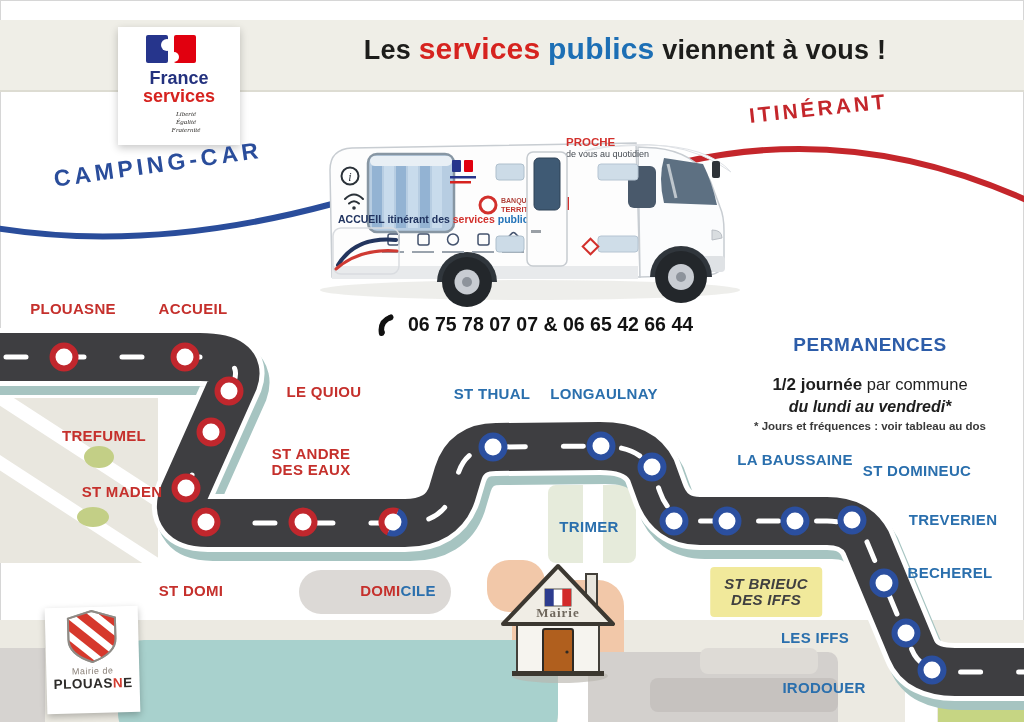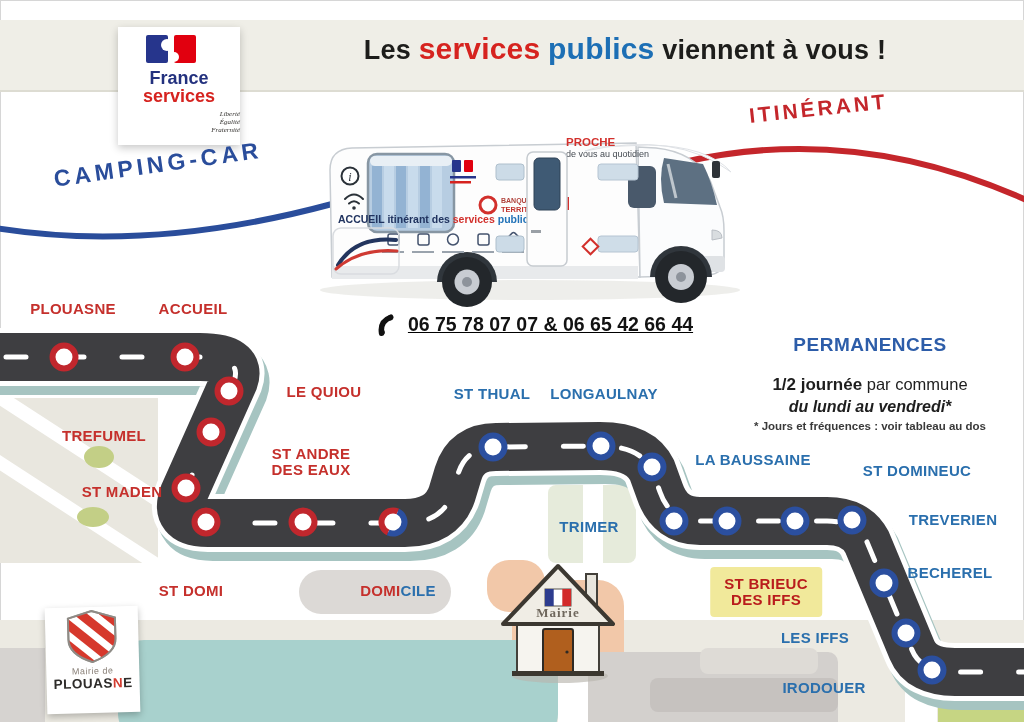--- a/index.html
+++ b/index.html
@@ -13,50 +13,50 @@
          letter-spacing:.2px;white-space:nowrap;}
   #title .big{font-size:30px;}
   #title .red{color:#d6231f;}
   #title .blue{color:#1d6fb5;}
 
   
   #fs-card{left:118px;top:27px;width:122px;height:118px;background:#fff;box-shadow:0 3px 8px rgba(0,0,0,.22);
            text-align:center;}
   #fs-card .l1{margin-top:2px;font-weight:bold;font-size:18px;color:#23317e;line-height:18px;}
   #fs-card .l2{font-weight:bold;font-size:18px;color:#d6231f;line-height:18px;}
-  #fs-motto{margin:5px 0 0 14px;text-align:right;font-family:"Liberation Serif",serif;font-style:italic;
+  #fs-motto{margin:5px 0 0 14px;text-align:center;font-family:"Liberation Serif",serif;font-style:italic;
             font-size:7px;line-height:8px;color:#33312e;}
 
   
   #camping{left:52px;top:166px;transform:rotate(-8deg);transform-origin:left top;color:#2a4d9b;
            font-size:23px;font-weight:600;letter-spacing:4px;white-space:nowrap;}
   #itinerant{left:748px;top:104px;transform:rotate(-6deg);transform-origin:left top;color:#c4262b;
            font-size:21px;font-weight:600;letter-spacing:3px;white-space:nowrap;}
 
   
-  #contact{left:320px;top:313px;width:430px;text-align:center;text-decoration:underline;}
+  #contact{left:320px;top:313px;width:430px;text-align:center;}
   #contact .ph{display:flex;justify-content:center;align-items:center;gap:9px;font-weight:bold;
                font-size:19.5px;color:#121212;}
   #contact .em{margin-top:3px;font-size:15px;color:#222;}
 
   
   #perm{left:733px;top:334px;width:274px;text-align:center;color:#1e1e1e;}
   #perm .t{font-size:19px;font-weight:bold;color:#2d5da9;letter-spacing:.5px;}
   #perm .l1{margin-top:19px;font-size:16.5px;}
   #perm .l1 b{font-size:17px;}
   #perm .l2{margin-top:3px;font-size:16px;font-style:italic;font-weight:600;}
   #perm .fn{margin-top:4px;font-size:11.5px;font-weight:bold;color:#3a3a3a;}
 
   
   .town{position:absolute;transform:translate(-50%,-50%);text-align:center;font-weight:bold;font-size:15px;
         line-height:16px;white-space:nowrap;z-index:6;letter-spacing:.3px;}
   .town .ln{display:block;}
   .town.red{color:#c5302c;}
   .town.blue{color:#2a6fad;}
-  .town.green{color:#b91c1c;}
+  .town.green{color:#404040;font-style:italic;}
   .town.hl{background:#f1e99b;padding:9px 14px;border-radius:4px;}
   .seg-red{color:#c5302c;}
   .seg-blue{color:#2a6fad;}
 
   
   #pl-card{left:46px;top:607px;width:93px;height:106px;background:#fff;box-shadow:0 3px 7px rgba(0,0,0,.25);
            transform:rotate(-1.5deg);text-align:center;z-index:7;}
   #pl-card .md{margin-top:1px;font-size:9px;color:#8a8078;letter-spacing:.5px;}
   #pl-card .nm{font-size:13.5px;font-weight:bold;color:#2e2c2a;letter-spacing:.5px;}
   #pl-card .nm .r{color:#d23b2f;}
@@ -318,21 +318,21 @@
       </div>
       <div class="town red" style="left: 398px; top: 591px;">
         <span class="ln"><span class="seg-red">DOMI</span><span class="seg-blue">CILE</span></span>
       </div>
       <div class="town blue" style="left: 492px; top: 394px;">
         <span class="ln">ST THUAL</span>
       </div>
       <div class="town blue" style="left: 604px; top: 394px;">
         <span class="ln">LONGAULNAY</span>
       </div>
-      <div class="town blue" style="left: 753px; top: 460px;">
+      <div class="town blue" style="left: 795px; top: 460px;">
         <span class="ln">LA BAUSSAINE</span>
       </div>
       <div class="town blue" style="left: 917px; top: 471px;">
         <span class="ln">ST DOMINEUC</span>
       </div>
       <div class="town blue" style="left: 589px; top: 527px;">
         <span class="ln">TRIMER</span>
       </div>
       <div class="town blue" style="left: 953px; top: 520px;">
         <span class="ln">TREVERIEN</span>

